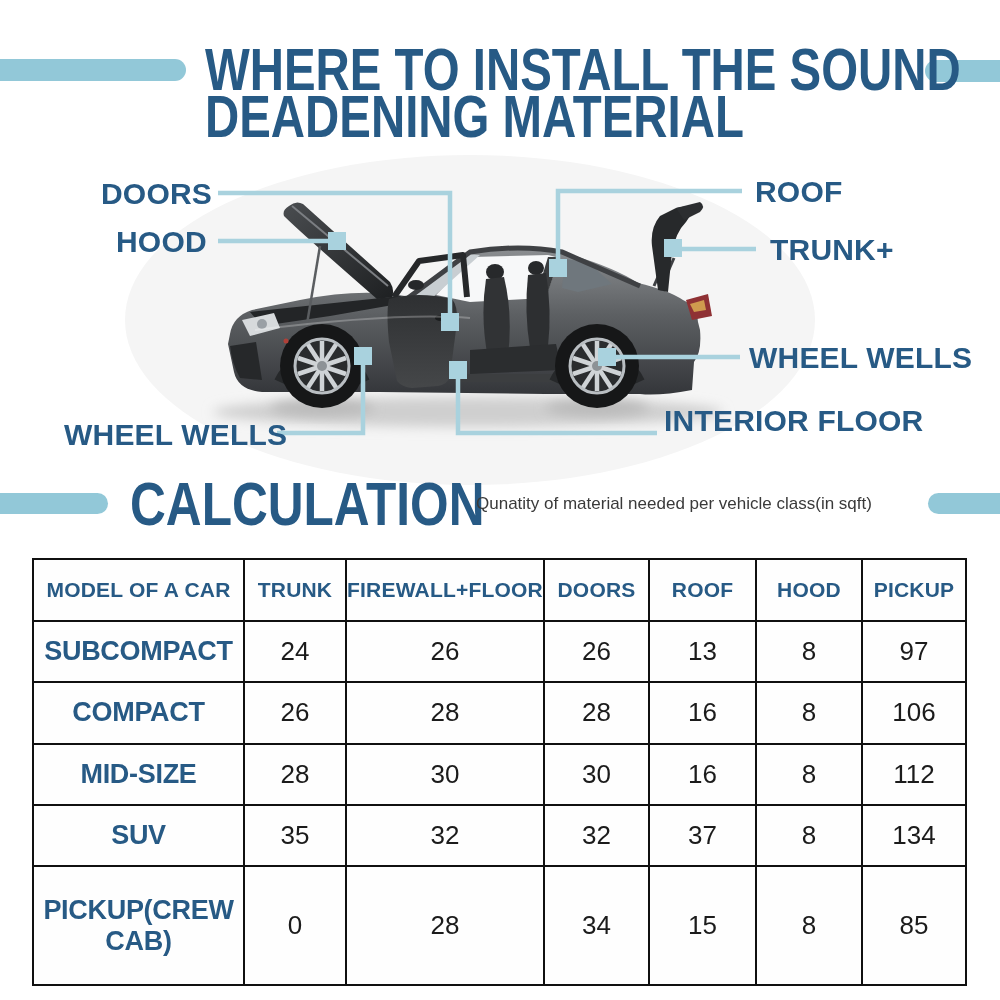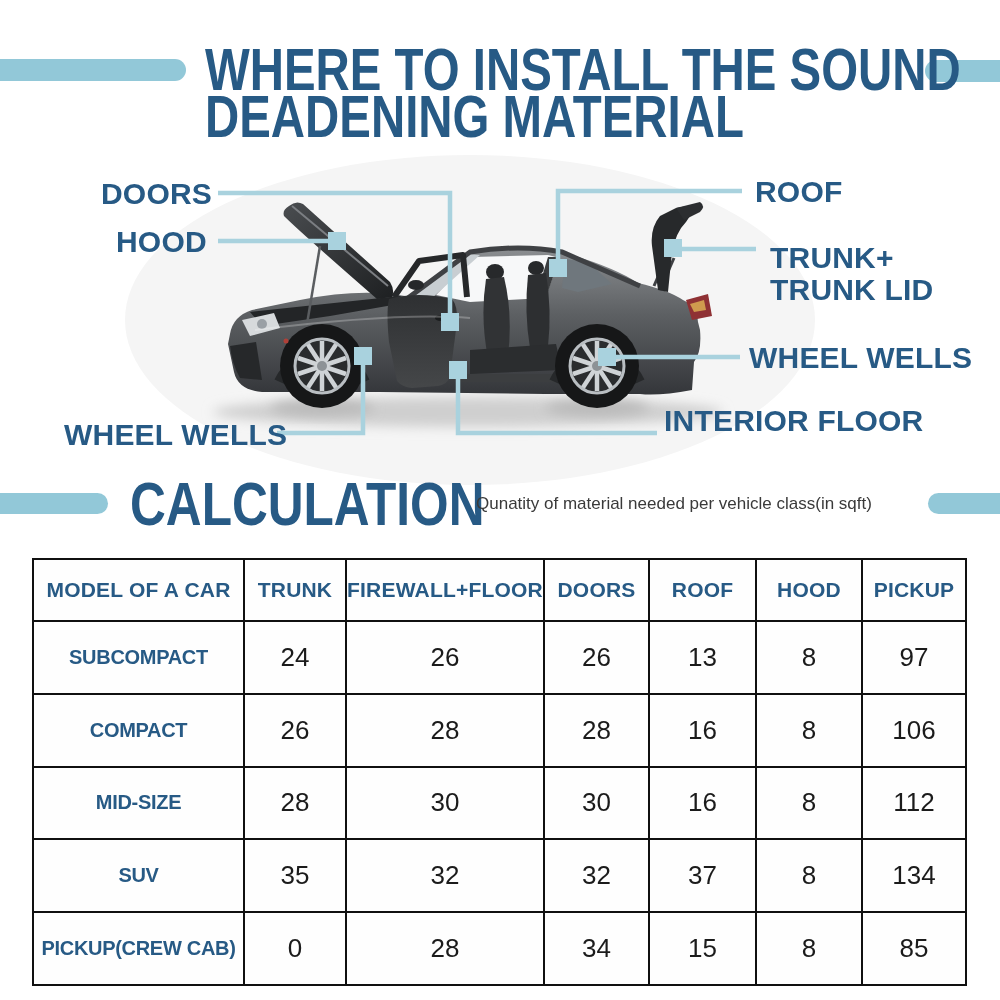--- a/index.html
+++ b/index.html
@@ -45,21 +45,21 @@
   }
   .calc-table th,.calc-table td{
     border:2.5px solid #101010;text-align:center;vertical-align:middle;
     padding:0;overflow:hidden;
   }
   .calc-table th{
     color:#275A85;font-weight:bold;font-size:21px;letter-spacing:0.2px;
     height:60px;
   }
   .calc-table td.model{
-    color:#275A85;font-weight:bold;font-size:20px;letter-spacing:-0.3px;
+    color:#275A85;font-weight:bold;font-size:27px;letter-spacing:-0.3px;
   }
   .calc-table td.num{
     color:#1b1b1b;font-size:26px;font-weight:normal;
   }
 </style>
 </head>
 <body>
 
 <div class="accent-bar bar-top-left"></div>
 <div class="accent-bar bar-top-right"></div>
@@ -211,23 +211,22 @@
     <rect x="664" y="239" width="18" height="18"></rect>
     <rect x="598" y="348" width="18" height="18"></rect>
     <rect x="449" y="361" width="18" height="18"></rect>
     <rect x="354" y="347" width="18" height="18"></rect>
   </g>
 </svg>
 
 <div class="hero-label" style="left:101px;top:178px;">DOORS</div>
 <div class="hero-label" style="left:116px;top:226px;">HOOD</div>
 <div class="hero-label" style="left:755px;top:176px;">ROOF</div>
-<div class="hero-label" style="left:770px;top:234px;margin-top:8px;">
+<div class="hero-label" style="left:770px;top:234px;">
   <div>TRUNK+</div>
-  <div>TRUNK LID</div>
 </div>
 <div class="hero-label" style="left:749px;top:342px;">WHEEL WELLS</div>
 <div class="hero-label" style="left:664px;top:405px;">INTERIOR FLOOR</div>
 <div class="hero-label" style="left:64px;top:419px;">WHEEL WELLS</div>
 
 <div class="accent-bar bar-calc-left"></div>
 <div class="accent-bar bar-calc-right"></div>
 <div class="calc-title">CALCULATION</div>
 <div class="calc-subtitle">Qunatity of material needed per vehicle class(in sqft)</div>
 

